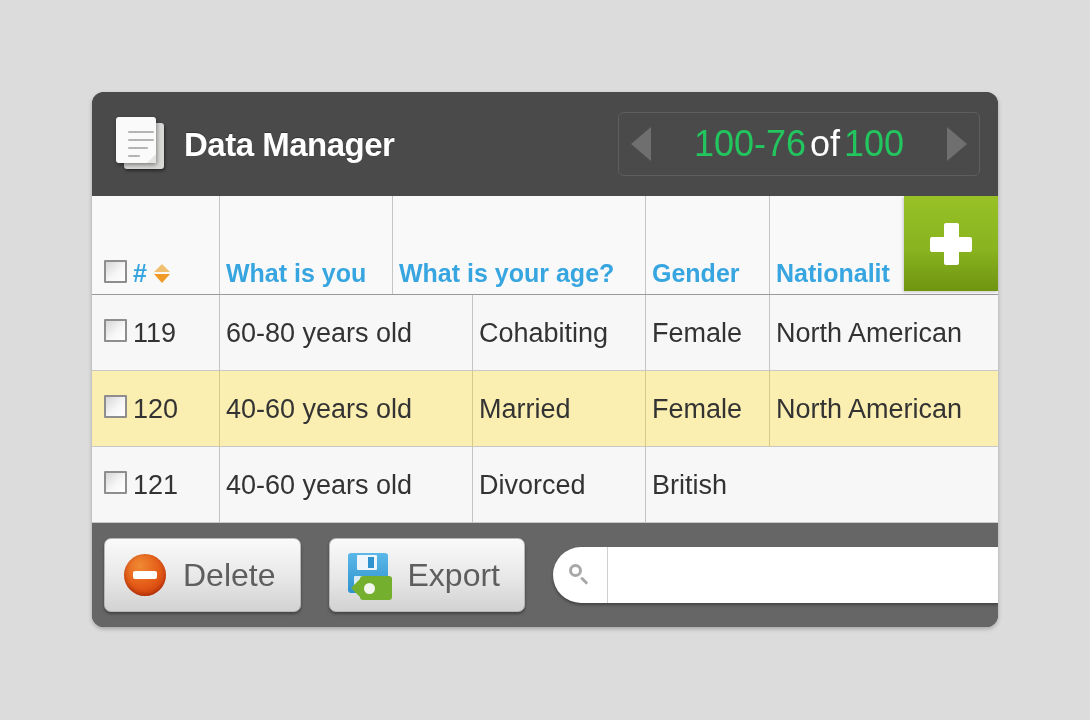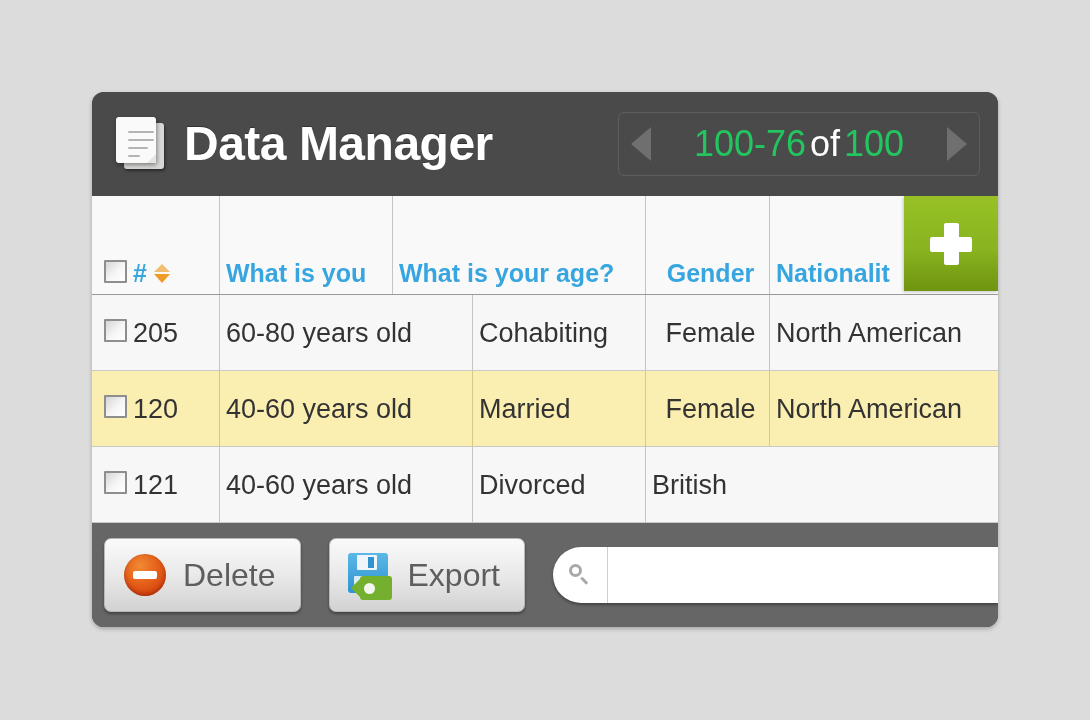--- a/index.html
+++ b/index.html
@@ -73,21 +73,21 @@
     background: #b4b4b2;
     border-radius: 1px;
   }
   .app-icon .ln1 { top: 14px; width: 26px; }
   .app-icon .ln2 { top: 22px; width: 26px; }
   .app-icon .ln3 { top: 30px; width: 20px; }
   .app-icon .ln4 { top: 38px; width: 12px; }
 
   .app-title {
     color: #ffffff;
-    font-size: 48px;
+    font-size: 33px;
     font-weight: bold;
     letter-spacing: -0.5px;
     white-space: nowrap;
     line-height: 1;
     text-shadow: 0 -1px 0 rgba(0,0,0,0.3);
   }
 
   .pager {
     position: absolute;
     left: 526px;
@@ -135,21 +135,21 @@
   }
 
   .grid-row {
     display: flex;
     box-sizing: border-box;
   }
 
   .col-0 { width: 128px; flex: 0 0 128px; }
   .col-1 { width: 253px; flex: 0 0 253px; }
   .col-2 { width: 173px; flex: 0 0 173px; }
-  .col-3 { width: 124px; flex: 0 0 124px; justify-content: center; }
+  .col-3 { width: 124px; flex: 0 0 124px; }
   .col-4 { width: 260px; flex: 0 0 260px; }
 
   .header-row {
     height: 99px;
     background: #f9f9f9;
     align-items: flex-end;
     border-bottom: 1px solid #9a9a9a;
   }
   .header-row .cell {
     height: 99px;
@@ -473,21 +473,21 @@
         <span class="hdr-label">Gender</span>
       </div>
       <div class="cell col-4">
         <span class="hdr-label">Nationalit</span>
       </div>
     </div>
 
     <div class="grid-row data-row">
       <div class="cell col-0">
         <div class="chk"></div>
-        <span class="row-id">205</span>
+        <span class="row-id">119</span>
       </div>
       <div class="cell col-1">60-80 years old</div>
       <div class="cell col-2">Cohabiting</div>
       <div class="cell col-3">Female</div>
       <div class="cell col-4">North American</div>
     </div>
 
     <div class="grid-row data-row selected">
       <div class="cell col-0">
         <div class="chk"></div>

